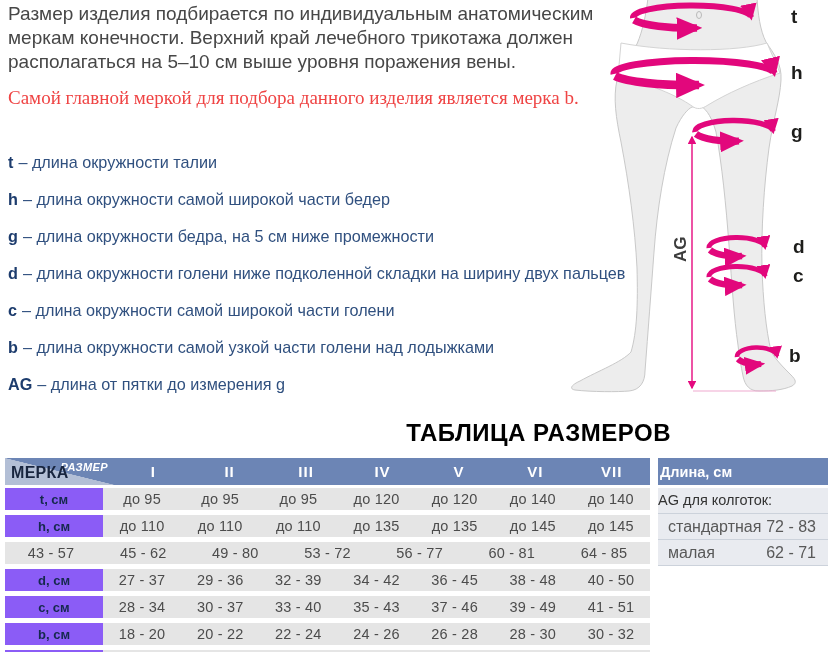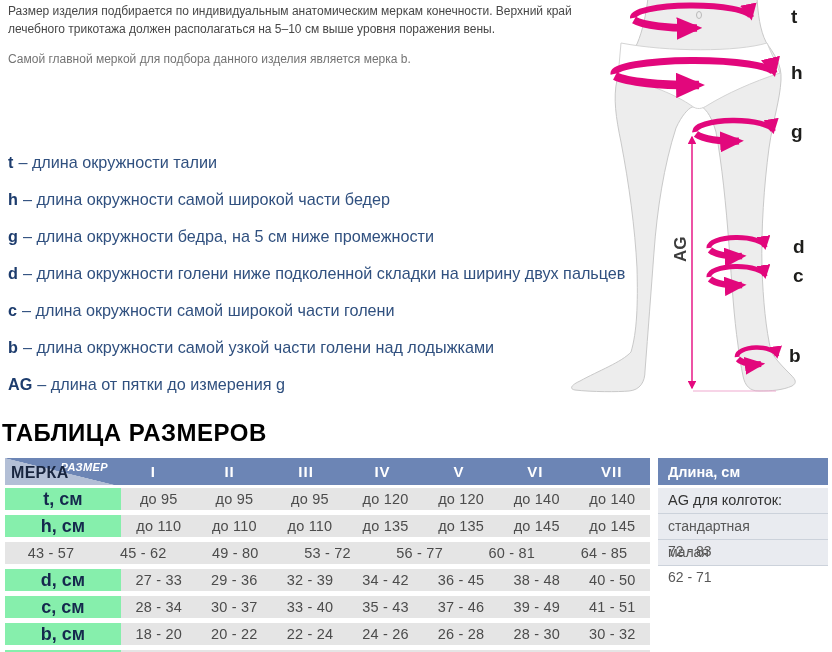--- a/index.html
+++ b/index.html
@@ -2,67 +2,67 @@
 <html lang="ru"><head>
 <meta charset="utf-8">
 <style>
   html,body { margin:0; padding:0; background:#fff; }
   .page {
     position:relative; width:832px; height:652px; overflow:hidden;
     background:#ffffff; font-family:"Liberation Sans", sans-serif;
   }
   
   .intro { position:absolute; left:8px; top:2px; width:602px;
-           font-size:12px; line-height:18px; color:#474747; }
+           font-size:19px; line-height:24px; color:#474747; }
   .intro p { margin:0 0 8px 0; }
-  .intro .highlight { color:#737373; margin-top:12px; }
+  .intro .highlight { color:#ef4444; margin-top:12px;font-family:Liberation Serif, serif; }
   
   .measure-list { position:absolute; left:8px; top:151px; margin:0; padding:0;
                   list-style:none; font-size:16.2px; line-height:22px; color:#30507f; }
   .measure-list li { height:37px; white-space:nowrap; }
   .measure-list b { color:#1d3c6d; margin-right:5px; }
   
   .figure { position:absolute; left:560px; top:0; }
   .figure text { font-family:"Liberation Sans", sans-serif; }
   .fig-label { font-size:19px; font-weight:bold; fill:#1d1d1b; }
   .ag-label  { font-size:17px; font-weight:bold; fill:#3c3c3c; }
   
-  .table-title { position:absolute; left:2px; top:419px; width:655px; margin:0;
-                 text-align:left; font-size:24px; font-weight:bold; color:#000;
+  .table-title { position:absolute; left:16px; top:419px; width:655px; margin:0;
+                 text-align:right; font-size:24px; font-weight:bold; color:#000;
                  letter-spacing:.5px; }
   
   .size-table { position:absolute; left:5px; top:458px; width:645px; }
   .thead { display:flex; height:27px; background:#6c85b5; }
   .corner { position:relative; width:110px; flex:none;
             background:linear-gradient(to top right, #b3bfd6 49.6%, #6c85b5 50.4%); }
   .corner .razmer { position:absolute; top:3px; right:7px; font-size:11px;
                     font-weight:bold; color:#fff; letter-spacing:.4px;font-style:italic; }
   .corner .merka  { position:absolute; bottom:3px; left:6px; font-size:16px;
                     font-weight:bold; color:#18253f; letter-spacing:.3px; }
   .col-h { flex:1; display:flex; align-items:center; justify-content:center;
            color:#fff; font-weight:bold; font-size:15px; letter-spacing:1px; }
   .t-row { display:flex; height:22px; margin-top:5px; }
   .t-row.first { margin-top:3px; }
-  .t-row .label { width:116px; flex:none; background:#86efac; color:#15294d;
-                  font-weight:bold; font-size:18px;
+  .t-row .label { width:98px; flex:none; background:#8b5cf6; color:#15294d;
+                  font-weight:bold; font-size:13px;
                   display:flex; align-items:center; justify-content:center; }
   .t-row .val { flex:1; background:#e5e5e5; color:#4c4c4c; font-size:14.5px;
                 display:flex; align-items:center; justify-content:center;
                 letter-spacing:.2px; }
   
   .length-panel { position:absolute; left:658px; top:458px; width:170px; }
   .p-head { height:27px; background:#6c85b5; color:#fff; font-weight:bold;
-            font-size:14.5px; display:flex; align-items:center; padding-left:10px;
+            font-size:14.5px; display:flex; align-items:center; padding-left:2px;
             box-sizing:border-box; }
   .p-body { margin-top:3px; background:#e9ebf0; }
-  .p-sub { height:25px; line-height:25px; padding-left:10px; font-size:14.5px;
+  .p-sub { height:25px; line-height:25px; font-size:14.5px;
            color:#333; border-bottom:1px solid #ccd2db; }
   .p-row { height:25px; line-height:25px; padding:0 12px 0 10px; display:flex;
-           justify-content:space-between; font-size:14px; color:#585858;
-           border-bottom:1px solid #ccd2db;flex-direction:column; }
+           justify-content:space-between; font-size:16px; color:#585858;
+           border-bottom:1px solid #ccd2db; }
 </style>
 </head>
 <body>
 
 <div class="page">
 
   <div class="intro">
     <p>Размер изделия подбирается по индивидуальным анатомическим меркам конечности. Верхний край лечебного трикотажа должен располагаться на 5–10 см выше уровня поражения вены.</p>
     <p class="highlight">Самой главной меркой для подбора данного изделия является мерка b.</p>
   </div>
@@ -181,21 +181,21 @@
           <div class="val">43 - 57</div>
           <div class="val">45 - 62</div>
           <div class="val">49 - 80</div>
           <div class="val">53 - 72</div>
           <div class="val">56 - 77</div>
           <div class="val">60 - 81</div>
           <div class="val">64 - 85</div>
         </div>
         <div class="t-row">
           <div class="label">d, см</div>
-          <div class="val">27 - 33</div>
+          <div class="val">27 - 37</div>
           <div class="val">29 - 36</div>
           <div class="val">32 - 39</div>
           <div class="val">34 - 42</div>
           <div class="val">36 - 45</div>
           <div class="val">38 - 48</div>
           <div class="val">40 - 50</div>
         </div>
         <div class="t-row">
           <div class="label">c, см</div>
           <div class="val">28 - 34</div>

